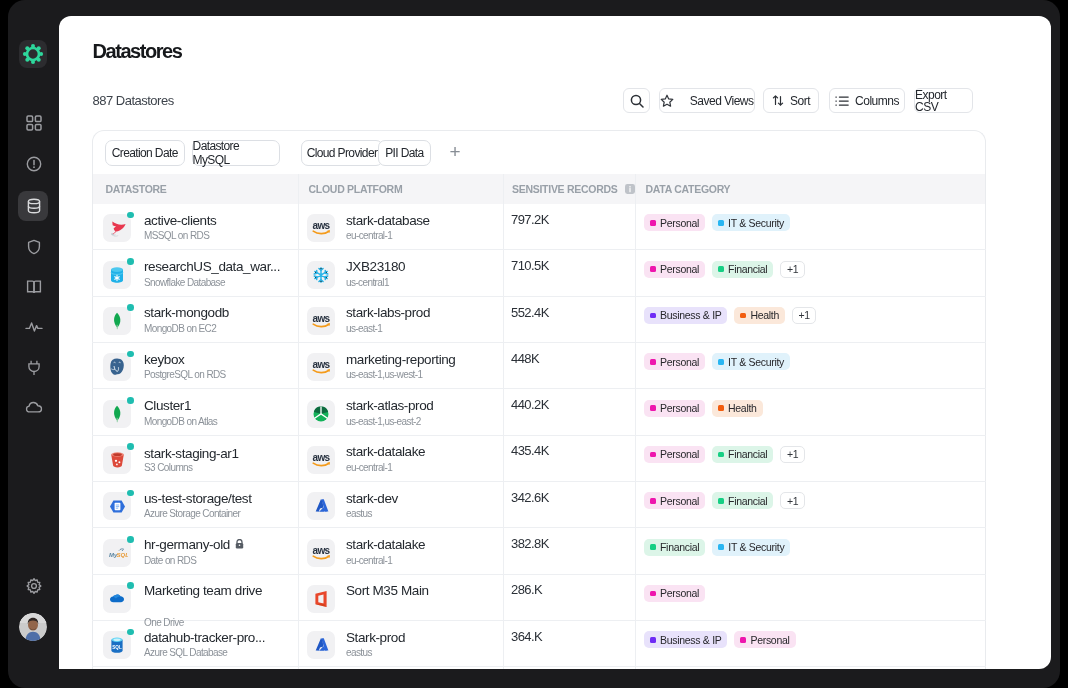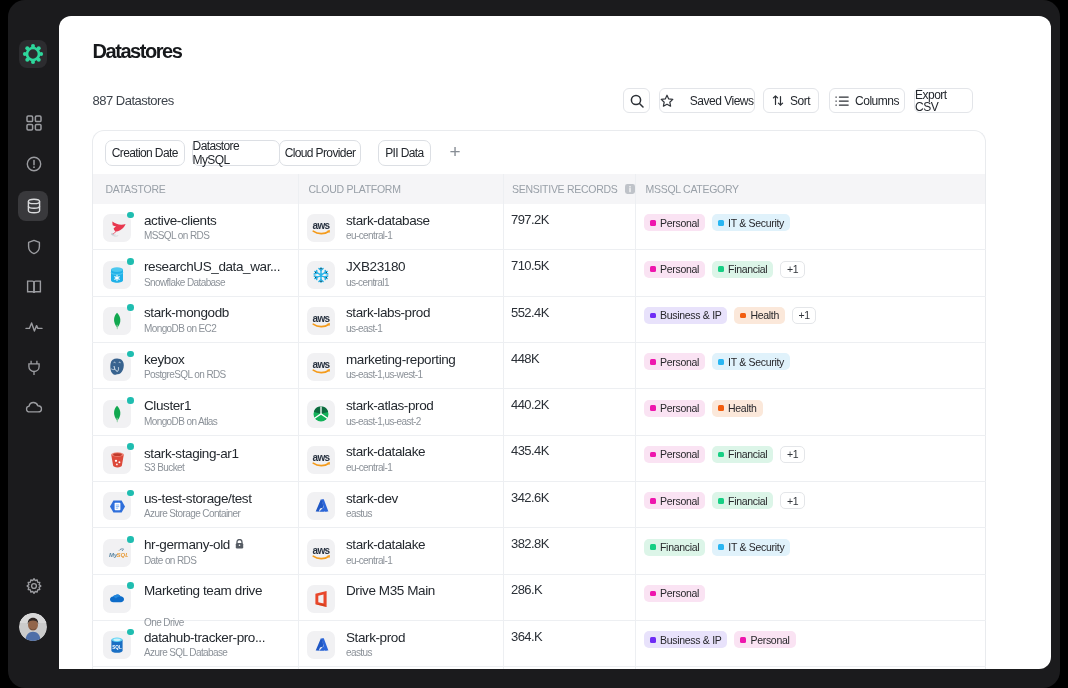--- a/index.html
+++ b/index.html
@@ -6,21 +6,21 @@
 #win { position:absolute; left:8px; top:0; width:1052px; height:688px; background:#1b1b1d; border-radius:17px; }
 .sbi { position:absolute; left:33.5px; transform:translate(-50%,-50%); line-height:0; }
 #logo { position:absolute; left:18.5px; top:40px; width:28px; height:28px; border-radius:8px; background:#2c2c2f; display:flex; align-items:center; justify-content:center; }
 h1 { position:absolute; left:92.5px; top:41px; font-size:20px; font-weight:700; letter-spacing:-1.45px; color:#16181b; line-height:20px; }
 #count { position:absolute; left:92.5px; top:93.5px; font-size:13px; letter-spacing:-0.5px; color:#3d434b; line-height:13px; }
 .btn { position:absolute; top:88px; height:25px; background:#fff; border:1px solid #e3e5e9; border-radius:6px; display:flex; align-items:center; justify-content:center; gap:6px; font-size:12px; letter-spacing:-0.5px; color:#24282e; font-weight:400; line-height:1; }
 #card { position:absolute; left:92px; top:130px; width:894px; height:539px; border:1px solid #e9ebee; border-bottom:none; border-radius:12px 12px 0 0; overflow:hidden; background:#fff; }
 .fchip { position:absolute; top:9px; height:26px; border:1px solid #dcdfe4; border-radius:7px; display:flex; align-items:center; justify-content:center; font-size:12px; letter-spacing:-0.62px; color:#23272d; background:#fff; }
 #plus { position:absolute; left:353px; top:11px; width:18px; height:20px; color:#878d95; font-size:19px; font-weight:400; line-height:19px; text-align:center; }
 #thead { position:absolute; left:0; top:43px; width:100%; height:30px; background:#f5f5f7; }
-.hl { position:absolute; top:10px; font-size:10.5px; letter-spacing:-0.28px; color:#99a0a8; line-height:11px; font-weight:400;text-align:right; }
+.hl { position:absolute; top:10px; font-size:10.5px; letter-spacing:-0.28px; color:#99a0a8; line-height:11px; font-weight:700;text-align:right; }
 .vsep { position:absolute; top:43px; bottom:0; width:1px; background:#edeff2; }
 .rowline { position:absolute; left:92px; width:894px; height:1px; background:#edeff2; }
 .ib { position:absolute; width:28px; height:28px; border-radius:7px; background:#f1f1f3; line-height:0; }
 .dot { position:absolute; right:-2.6px; top:-2.6px; width:6.6px; height:6.6px; border-radius:50%; background:#1fbdb0; }
 .nm { position:absolute; font-size:13.5px; letter-spacing:-0.4px; color:#24292f; line-height:16px; white-space:nowrap; }
 .sb { position:absolute; font-size:10px; letter-spacing:-0.6px; color:#8c9299; line-height:12px; white-space:nowrap; }
 .num { position:absolute; font-size:13px; letter-spacing:-0.55px; color:#2b3037; line-height:16px; }
 .chips { position:absolute; display:flex; gap:7px; }
 .cchip { height:17px; border-radius:5px; display:inline-flex; align-items:center; padding:0 6px; gap:4.5px; font-size:10.5px; letter-spacing:-0.3px; color:#27272b; line-height:1; white-space:nowrap; }
 .cdot { width:5.5px; height:5.5px; border-radius:1.5px; display:inline-block; }
@@ -137,31 +137,31 @@
         <path d="M4.4 2 H13.2 M4.4 6 H13.2 M4.4 10 H13.2"></path>
         <path d="M0.9 2 H1.3 M0.9 6 H1.3 M0.9 10 H1.3"></path>
       </g>
     </svg>
     <span>Columns</span>
   </div>
 <div class="btn" style="left:914px;width:59px;">Export CSV</div>
 <div id="card">
 <div class="fchip" style="left:11.5px;width:80.5px">Creation Date</div>
     <div class="fchip" style="left:98.6px;width:88px">Datastore MySQL</div>
-    <div class="fchip" style="left:186px;width:82px">Cloud Provider</div>
+    <div class="fchip" style="left:208px;width:82px">Cloud Provider</div>
     <div class="fchip" style="left:284.9px;width:53px">PII Data</div>
 <div id="plus">+</div>
 <div id="thead"></div>
 <div class="hl" style="left:12.5px;top:53px;">DATASTORE</div>
 <div class="hl" style="left:215.5px;top:53px;">CLOUD PLATFORM</div>
 <div class="hl" style="left:419px;top:53px;">SENSITIVE RECORDS <svg width="10" height="10" viewBox="0 0 10 10" style="vertical-align:-1px;margin-left:5px">
         <rect width="10" height="10" rx="2.4" fill="#bfc3c9"></rect>
         <path d="M5 2.3 V2.9 M5 4.3 V7.7" stroke="#fff" stroke-width="1.2" stroke-linecap="round"></path>
       </svg></div>
-<div class="hl" style="left:552.5px;top:53px;">MSSQL CATEGORY</div>
+<div class="hl" style="left:552.5px;top:53px;">DATA CATEGORY</div>
 <div class="vsep" style="left:205px"></div>
 <div class="vsep" style="left:410px"></div>
 <div class="vsep" style="left:542px"></div>
 </div>
 <div style="position:absolute;left:59px;top:16px;width:992px;height:653px;overflow:hidden;border-radius:12px 12px 12px 0;text-decoration:underline;">
 <div style="position:absolute;left:-59px;top:-16px;width:1068px;height:688px;">
 <div class="rowline" style="top:249.3px"></div>
       <div class="ib" style="left:103px;top:214.2px"><svg width="28" height="28" viewBox="0 0 28 28">
 <path d="M9.3 7.6 C13 10.6 18.4 11.4 22.6 10 C21 14.4 16.8 17.4 12.2 17.6 C10.4 15.2 9.4 11.6 9.3 7.6 Z" fill="#e8384f"></path>
 <path d="M9.3 10.9 C10.4 11.7 11.7 12.2 13 12.3 L10.2 14.8 C9.7 13.6 9.4 12.2 9.3 10.9 Z" fill="#f0f0f1"></path>
@@ -276,21 +276,21 @@
 <div class="rowline" style="top:481.0px"></div>
       <div class="ib" style="left:103px;top:445.8px"><svg width="19" height="19" viewBox="0 0 19 19" style="margin:4.5px">
 <path d="M3.2 4.6 L5.1 15.6 C5.2 16.7 7.1 17.5 9.5 17.5 C11.9 17.5 13.8 16.7 13.9 15.6 L15.8 4.6 Z" fill="#dd4a3b"></path>
 <ellipse cx="9.5" cy="4.5" rx="6.3" ry="2.2" fill="#ef8677"></ellipse>
 <ellipse cx="9.5" cy="4.7" rx="4.4" ry="1.4" fill="#bf3a2b"></ellipse>
 <circle cx="8" cy="10.8" r="1.15" fill="#fff"></circle>
           <circle cx="11.4" cy="12.3" r="0.95" fill="#fff"></circle>
           <circle cx="8.9" cy="14.4" r="0.85" fill="#fff"></circle>
 </svg><span class="dot"></span></div>
       <div class="nm" style="left:144px;top:446px">stark-staging-ar1</div>
-      <div class="sb" style="left:144px;top:461.9px">S3 Bucket</div>
+      <div class="sb" style="left:144px;top:461.9px">S3 Columns</div>
       <div class="ib" style="left:307px;top:445.8px"><svg width="26" height="26" viewBox="0 0 26 26" style="margin:1px">
 <text x="13" y="14" text-anchor="middle" font-family="Liberation Sans" font-size="10" font-weight="bold" letter-spacing="-0.6" fill="#27313f">aws</text>
 <path d="M5.2 16.2 C9.8 19.4 16.6 19.4 20.6 16.5" fill="none" stroke="#f49b1b" stroke-width="1.6" stroke-linecap="round"></path>
 <path d="M21.5 18 L22 15.1 L19.1 15.7 Z" fill="#f49b1b"></path>
 </svg></div>
       <div class="nm" style="left:346px;top:444.2px">stark-datalake</div>
       <div class="sb" style="left:346px;top:461.9px">eu-central-1</div>
       <div class="num" style="left:511px;top:443.4px">435.4K</div>
       <div class="chips" style="left:644px;top:445.9px">
         <span class="cchip" style="background:#fae3f3"><span class="cdot" style="background:#ee16ad"></span>Personal</span>
@@ -348,21 +348,21 @@
       <div class="ib" style="left:103px;top:584.8px"><svg width="20" height="20" viewBox="0 0 20 20" style="margin:4px">
 <path d="M8.1 6.2 C9.9 5.1 12.3 5.5 13.5 7.2 C15.5 7.2 17 8.5 17 10.3 C17 12 15.6 13.2 13.8 13.2 L6.3 13.2 C4.5 13.2 3 12 3 10.4 C3 8.9 4.2 7.8 5.9 7.6 C6.3 7 7.1 6.4 8.1 6.2 Z" fill="#0d6cc9"></path>
 <path d="M8.1 6.2 C9.9 5.1 12.3 5.5 13.5 7.2 C11.7 7.4 10 8.3 8.9 9.6 C7.8 8.6 6.7 8 5.9 7.6 C6.3 7 7.1 6.4 8.1 6.2 Z" fill="#2488dd"></path>
 </svg><span class="dot"></span></div>
       <div class="nm" style="left:144px;top:583.2px">Marketing team drive</div>
       <div class="sb" style="left:144px;top:617px">One Drive</div>
       <div class="ib" style="left:307px;top:584.8px"><svg width="18" height="18" viewBox="0 0 18 18" style="margin:5px">
 <path fill="#e8472b" fill-rule="evenodd" d="M3.4 3.8 L14.6 0.9 L14.6 17.1 L3.4 14.2 Z M6.3 5.7 L11.5 4.5 L11.5 13.5 L6.3 12.3 Z"></path>
 <path fill="#c83a10" d="M3.4 14.2 L11.5 13.5 L14.6 17.1 Z" opacity="0.55"></path>
 </svg></div>
-      <div class="nm" style="left:346px;top:583.2px">Drive M35 Main</div>
+      <div class="nm" style="left:346px;top:583.2px">Sort M35 Main</div>
       <div class="num" style="left:511px;top:582.4px">286.K</div>
       <div class="chips" style="left:644px;top:584.9px">
         <span class="cchip" style="background:#fae3f3"><span class="cdot" style="background:#ee16ad"></span>Personal</span>
       </div>
 <div class="rowline" style="top:666.3px"></div>
       <div class="ib" style="left:103px;top:631.2px"><svg width="18" height="18" viewBox="0 0 18 18" style="margin:5px">
 <path d="M3.4 3.8 L3.4 14.4 C3.4 15.7 5.9 16.8 9 16.8 C12.1 16.8 14.6 15.7 14.6 14.4 L14.6 3.8 Z" fill="#1a6fc4"></path>
 <ellipse cx="9" cy="3.8" rx="5.6" ry="2.2" fill="#5fd4f4"></ellipse>
 <ellipse cx="9" cy="3.8" rx="3.6" ry="1.3" fill="#c9f2fc"></ellipse>
 <text x="9" y="12.6" text-anchor="middle" font-family="Liberation Sans" font-size="4.6" font-weight="bold" fill="#fff">SQL</text>

